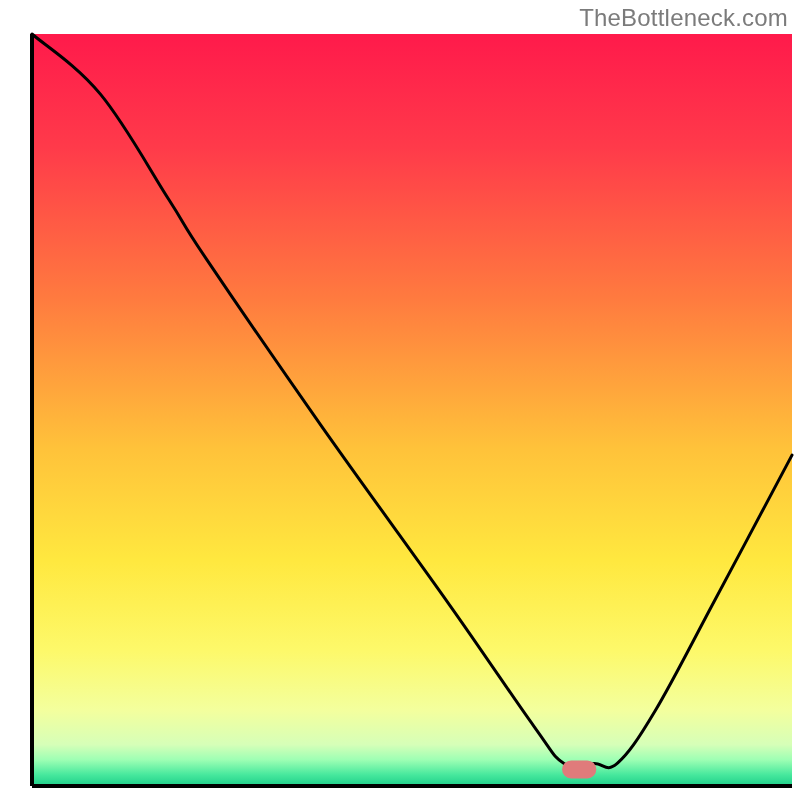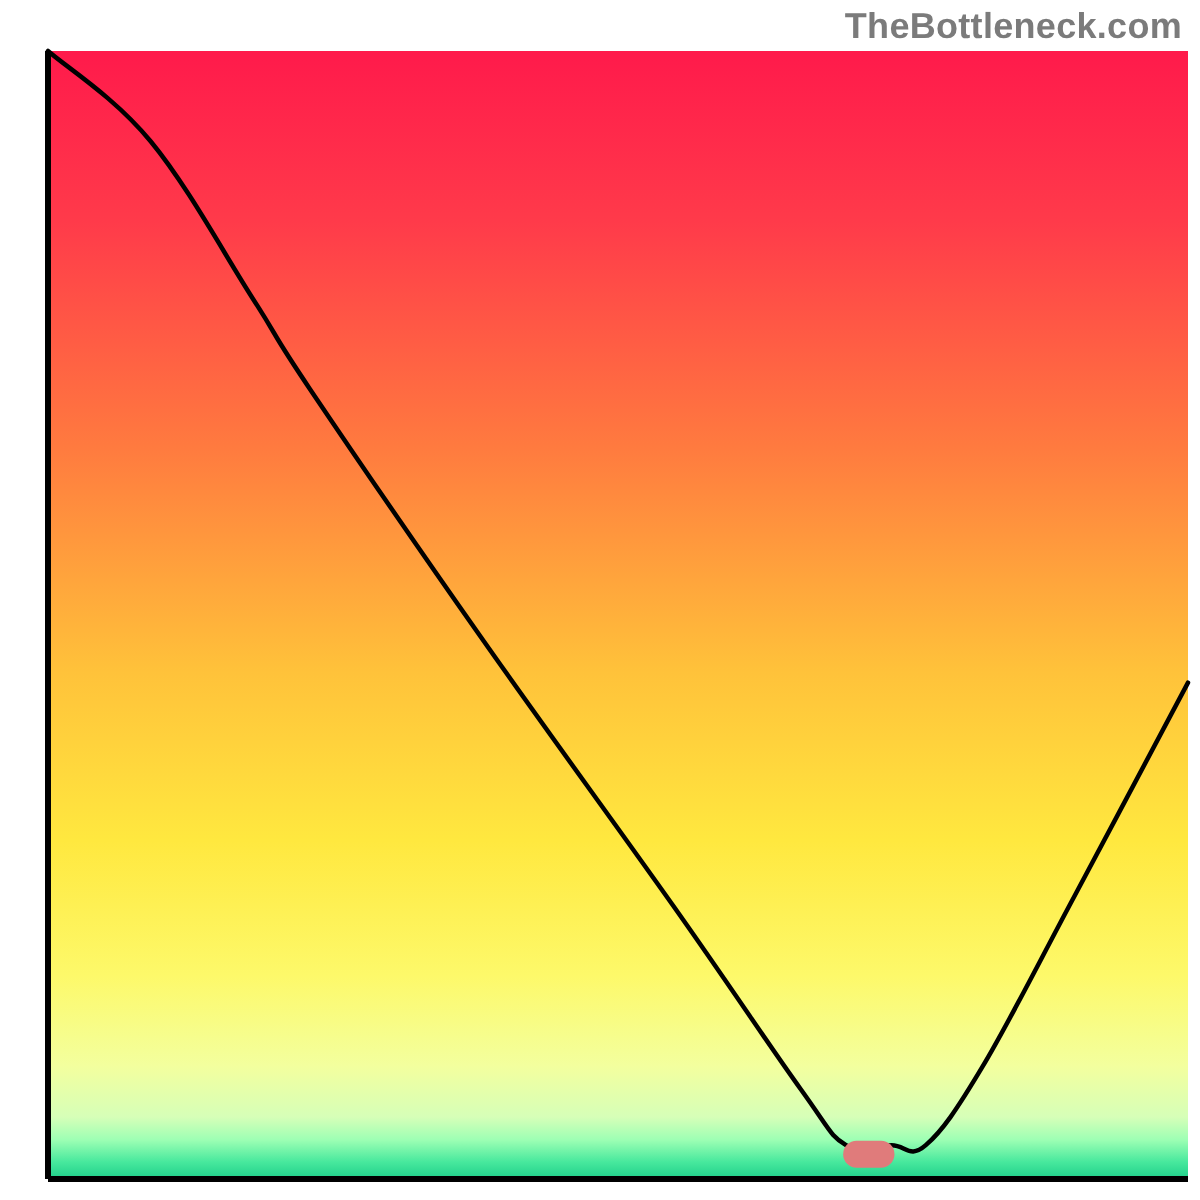--- a/index.html
+++ b/index.html
@@ -13,21 +13,21 @@
   .stage {
     position: relative;
     width: 800px;
     height: 800px;
   }
   .watermark {
     position: absolute;
     top: 4px;
     right: 12px;
     font-size: 24px;
-    font-weight: 700;
+    font-weight: 400;
     color: #7b7b7b;
     letter-spacing: 0.2px;
     user-select: none;
   }
   svg {
     display: block;
     position: absolute;
     left: 0;
     top: 0;
   }

